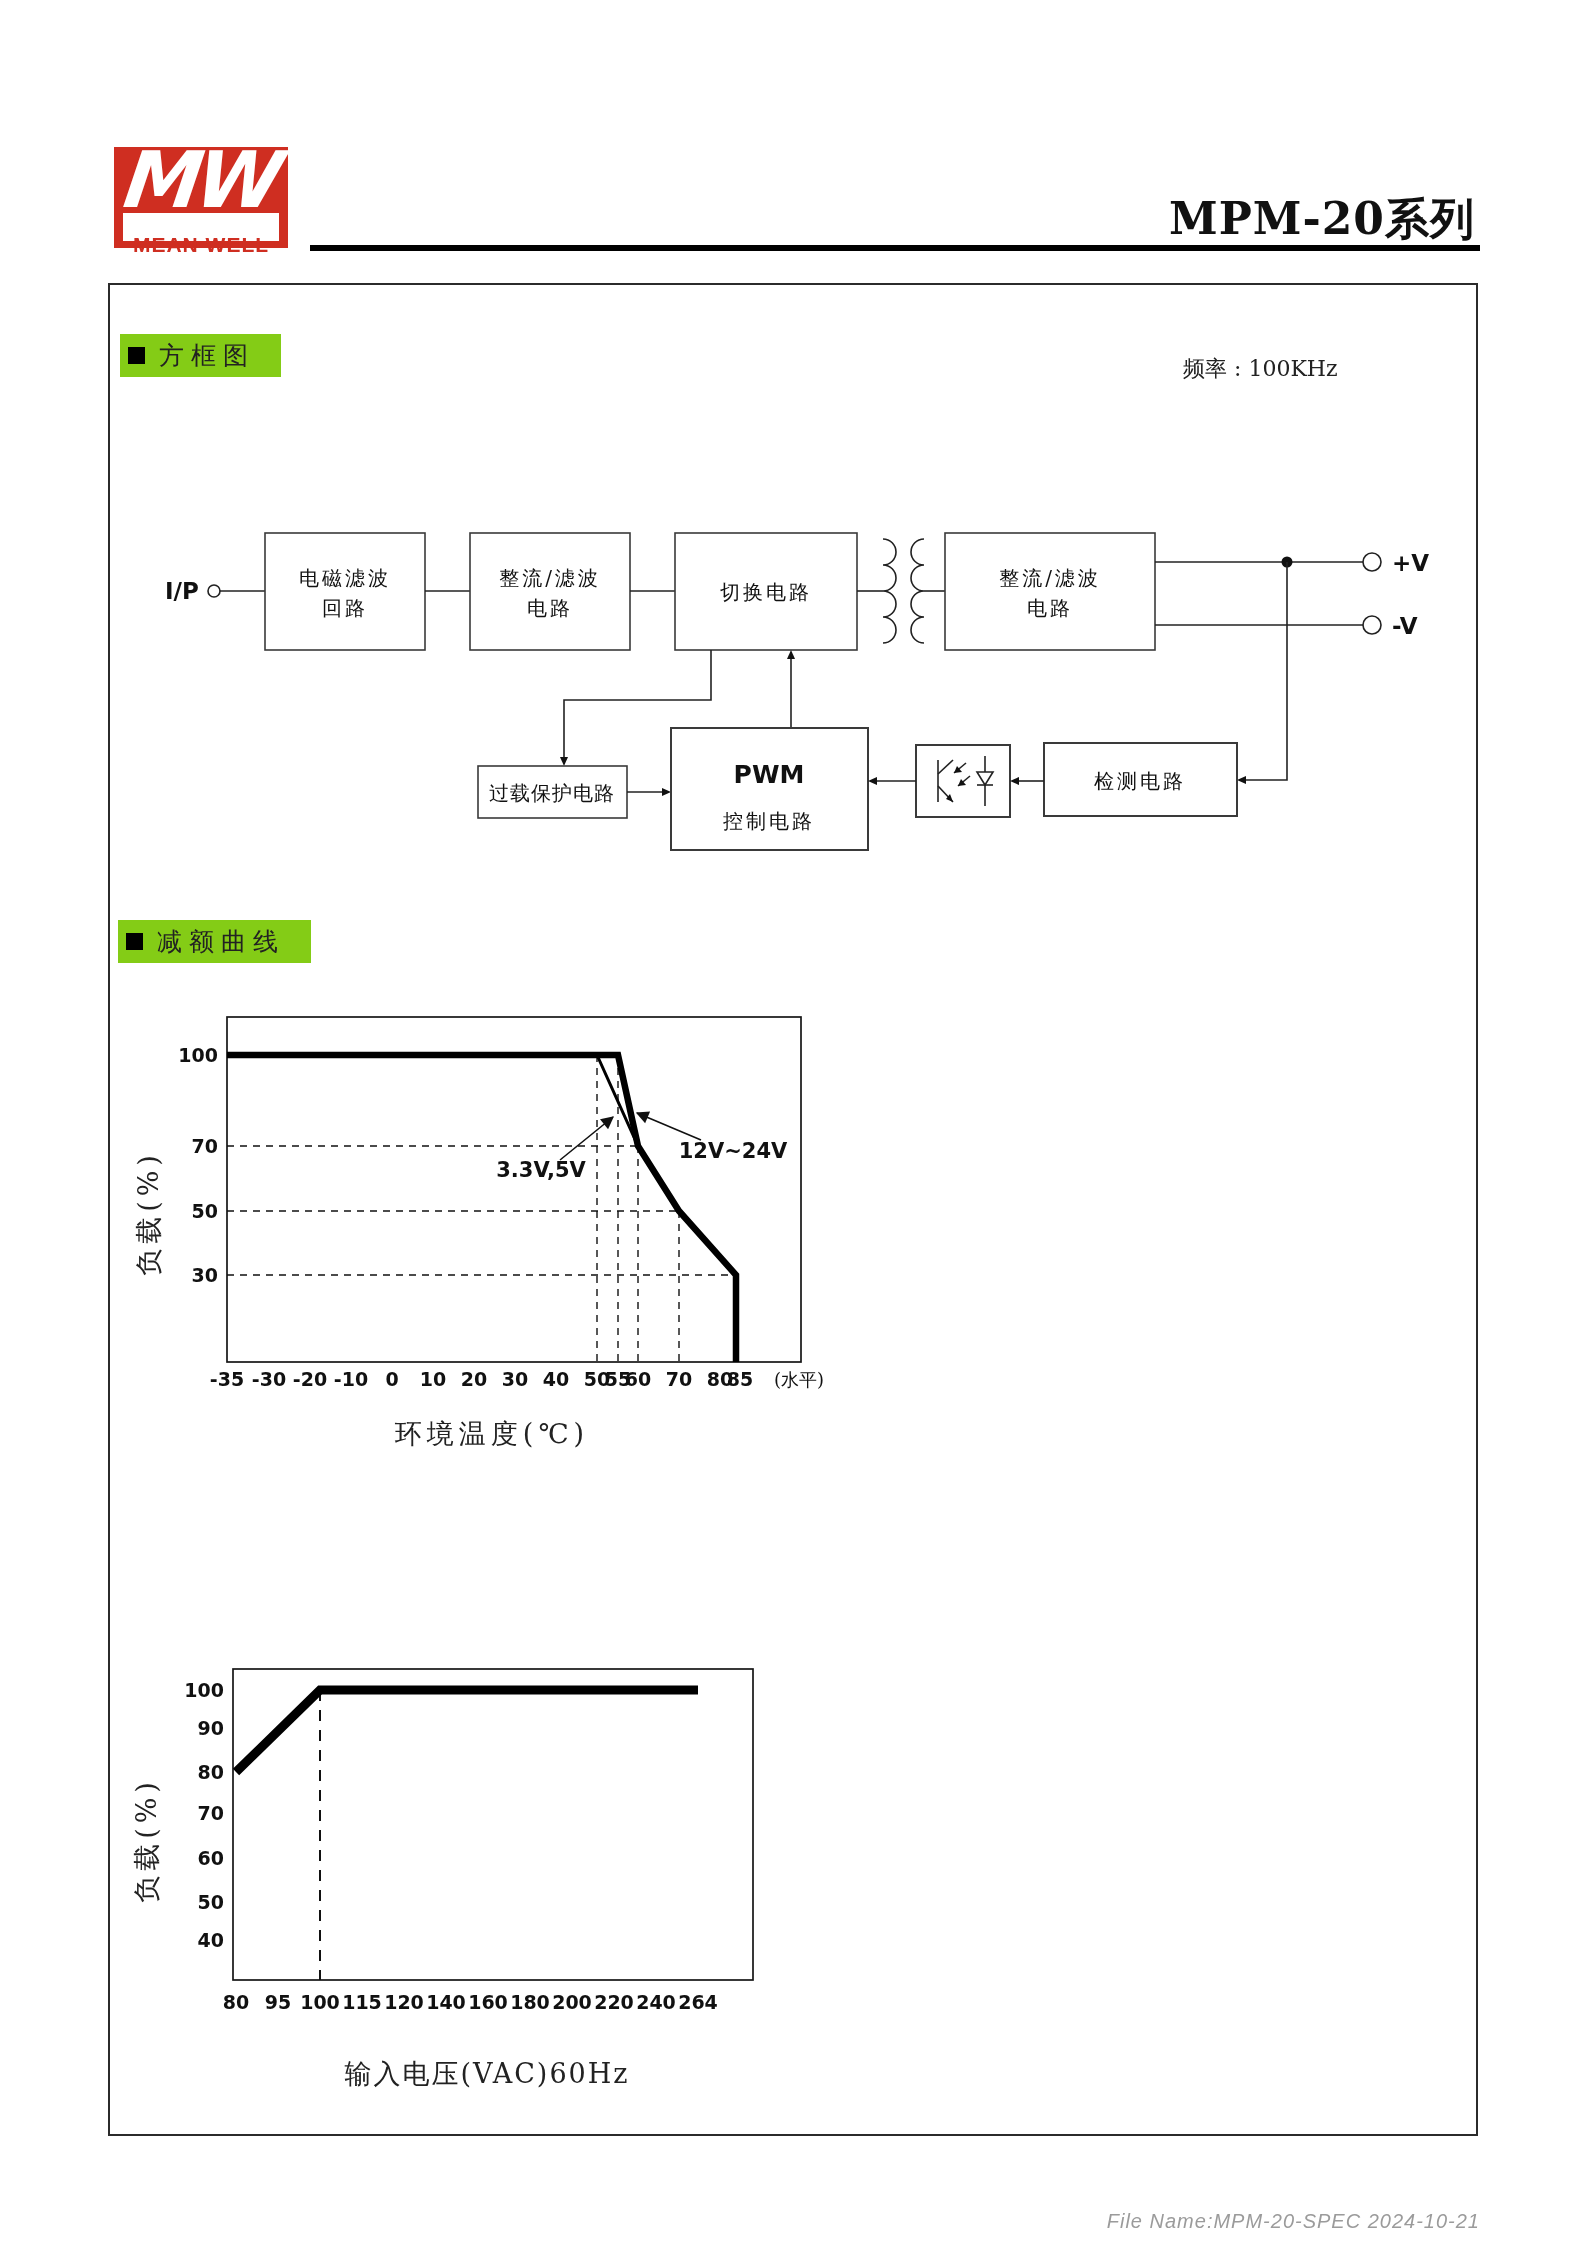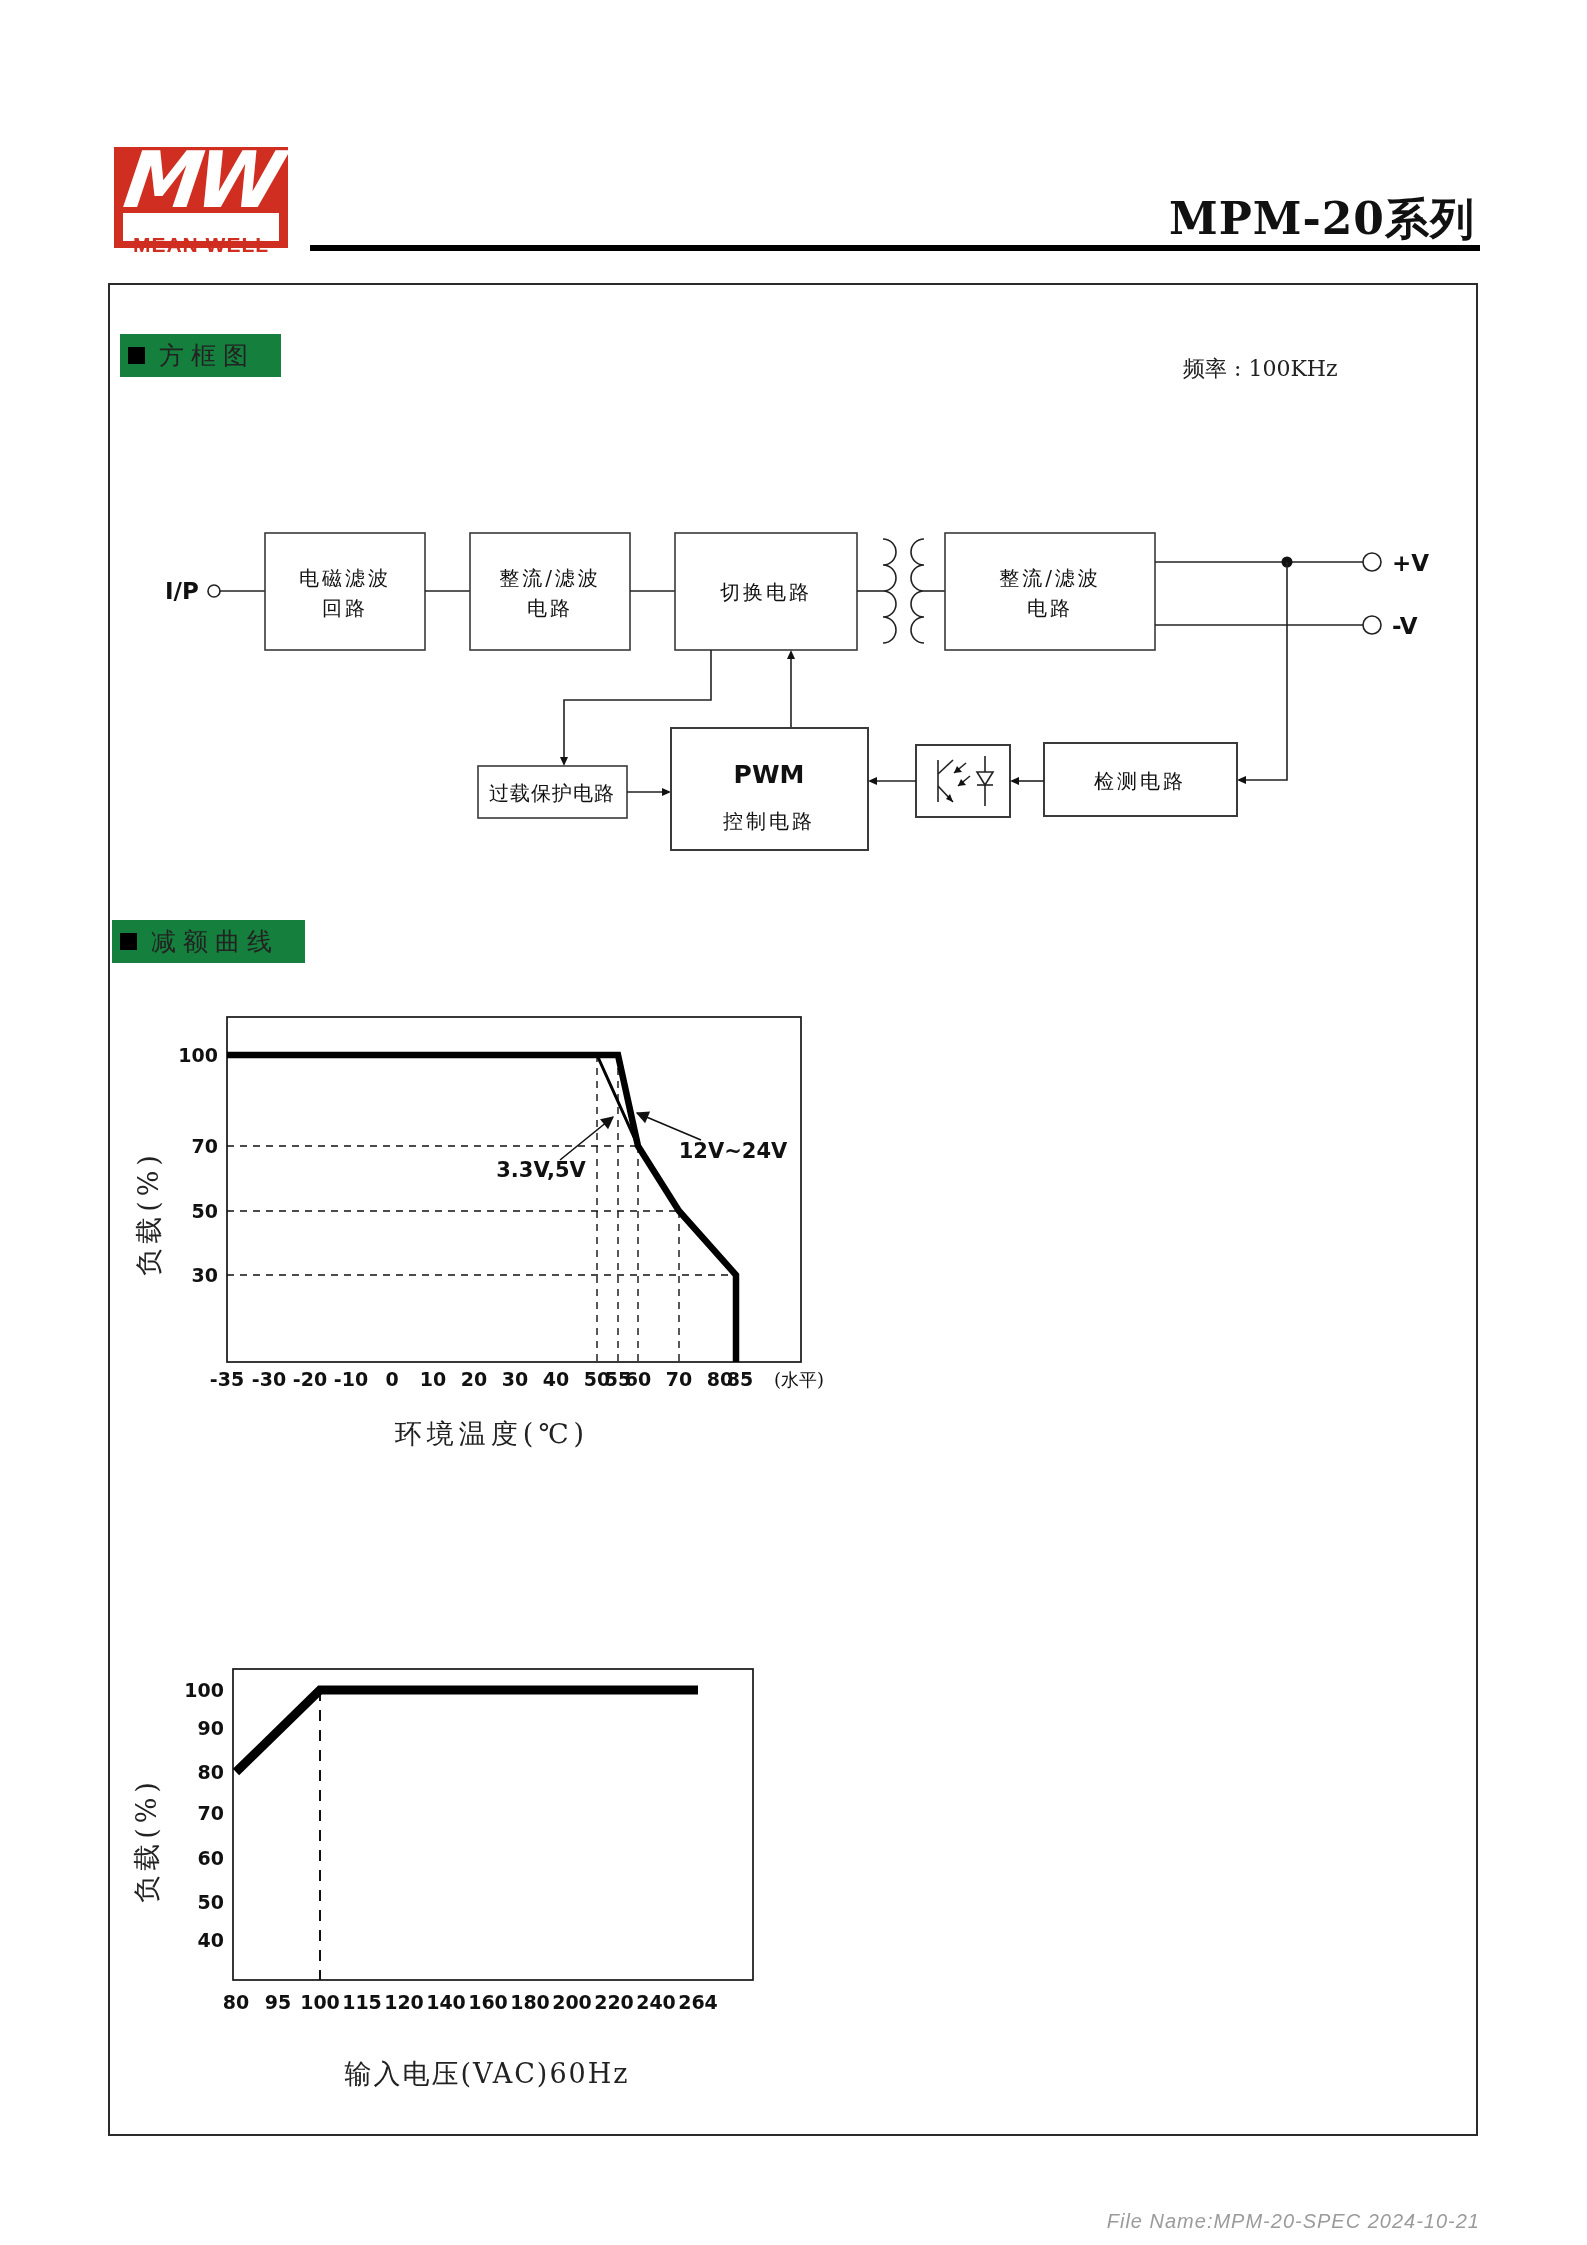--- a/index.html
+++ b/index.html
@@ -16,21 +16,21 @@
                   color:#cf2e21;letter-spacing:1px;margin-top:36px;}
   .doc-title{position:absolute;left:310px;top:192px;font-family:"DejaVu Serif","DejaVu Sans",serif;
              font-weight:bold;font-size:42px;letter-spacing:2px;white-space:nowrap;}
   .doc-series{position:absolute;right:112px;top:190px;font-family:"DejaVu Serif","DejaVu Sans",serif;
               font-weight:bold;font-size:44px;letter-spacing:1px;white-space:nowrap;}
   .title-rule{position:absolute;left:310px;top:245px;width:1170px;height:6px;background:#000;}
   
   .frame{position:absolute;left:108px;top:283px;width:1366px;height:1849px;
          border:2px solid #2b2b2b;background:#fff;}
   
-  .sec{position:absolute;background:#15803d;display:inline-flex;align-items:center;
+  .sec{position:absolute;background:#84cc16;display:inline-flex;align-items:center;
        padding:5px 26px 5px 8px;}
   .sec .sq{width:17px;height:17px;background:#000;margin-right:14px;flex:0 0 auto;}
   .sec .sec-label{font-family:"DejaVu Serif","DejaVu Sans",serif;font-size:25px;color:#222;
                   letter-spacing:7px;white-space:nowrap;}
   .freq-note{position:absolute;left:1183px;top:354px;font-family:"DejaVu Serif","DejaVu Sans",serif;
              font-size:22px;color:#222;white-space:nowrap;}
   
   svg{position:absolute;overflow:visible;}
   .box{fill:#fff;stroke:#3a3a3a;stroke-width:1.6;}
   .box2{fill:#fff;stroke:#3a3a3a;stroke-width:2;}
@@ -144,21 +144,21 @@
 
     <line class="wire" x1="808" y1="461" x2="767" y2="461"></line>
     <polygon class="ah" points="769,457 769,465 760,461"></polygon>
 
     <rect class="box2" x="936" y="423" width="193" height="73"></rect>
     <text class="blk-label" x="1032" y="468">检测电路</text>
     <line class="wire" x1="936" y1="461" x2="909" y2="461"></line>
     <polygon class="ah" points="911,457 911,465 902,461"></polygon>
   </svg>
 
-  <div class="sec" style="left:112px;top:920px;justify-content:center;">
+  <div class="sec" style="left:118px;top:920px;justify-content:center;">
     <div class="sq"></div>
     <div class="sec-label">减额曲线</div>
   </div>
 
   <svg style="left:118px;top:1000px;" width="740" height="470" viewBox="0 0 740 470">
     <defs>
       <marker id="ah" viewBox="0 0 10 10" refX="9" refY="5" markerWidth="10" markerHeight="8" orient="auto">
         <path d="M0,0 L10,5 L0,10 z" fill="#111"></path>
       </marker>
     </defs>

